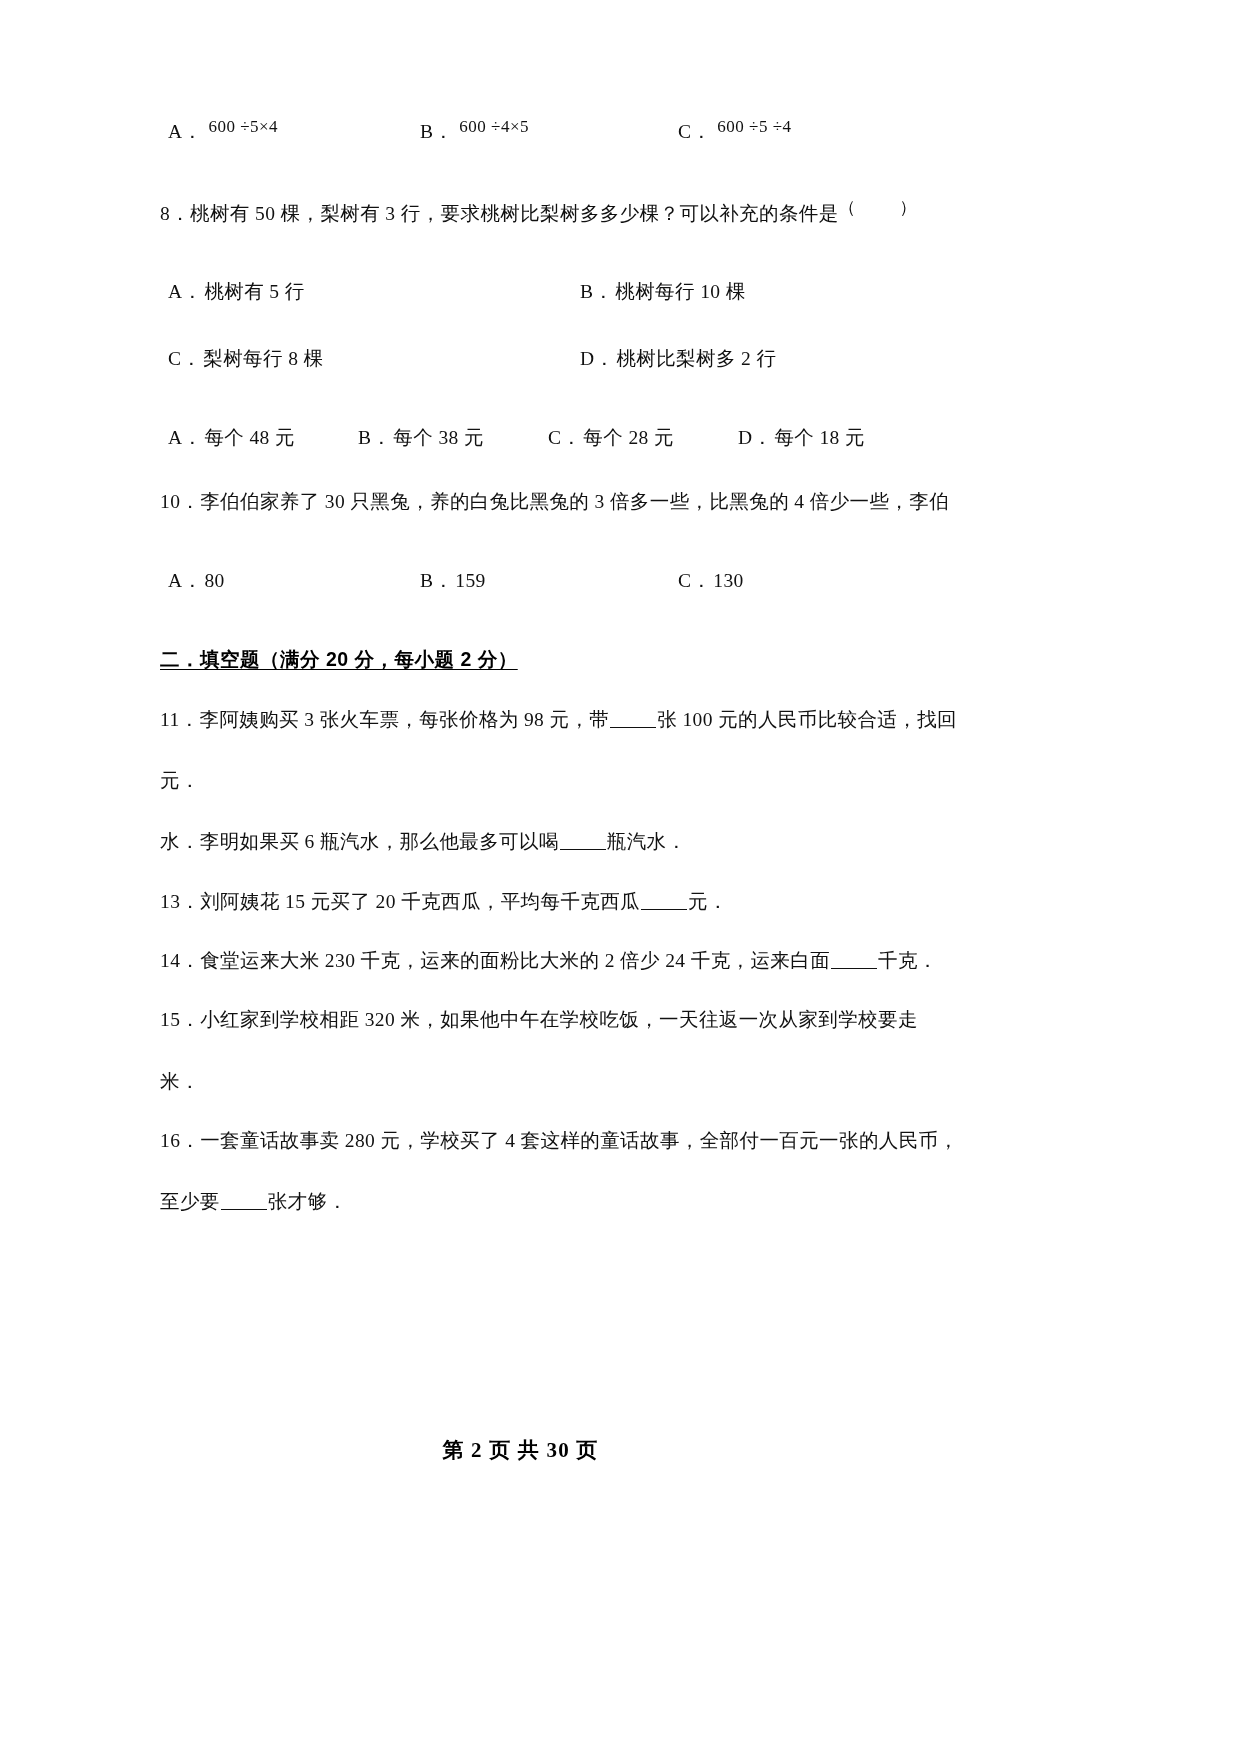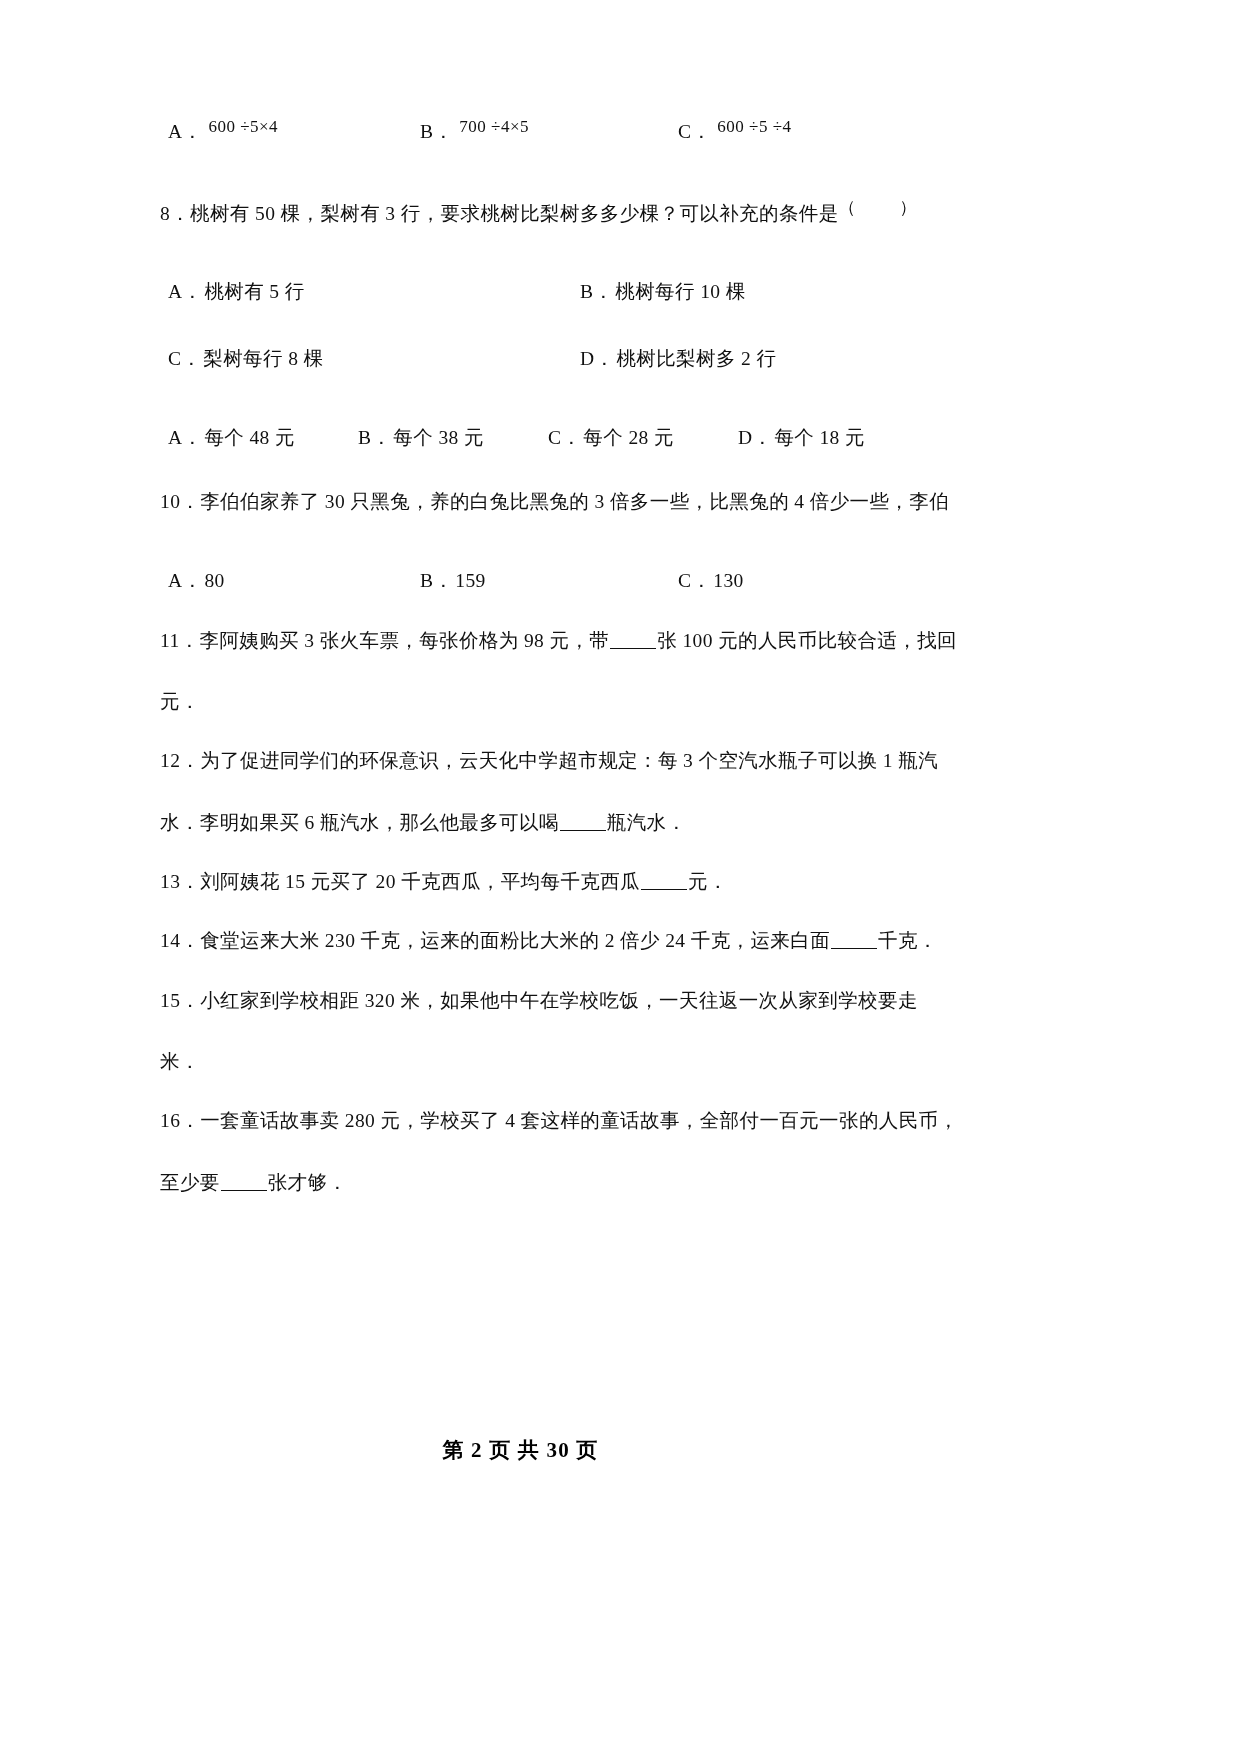--- a/index.html
+++ b/index.html
@@ -126,21 +126,21 @@
 <div class="page">
   <div class="content">
 
     <div class="choice-row s-7">
       <div class="choice" style="width:252px">
         <span class="lbl">A．</span>
         <span class="expr">600 ÷5×4</span>
       </div>
       <div class="choice" style="width:258px">
         <span class="lbl">B．</span>
-        <span class="expr">700 ÷4×5</span>
+        <span class="expr">600 ÷4×5</span>
       </div>
       <div class="choice">
         <span class="lbl">C．</span>
         <span class="expr">600 ÷5 ÷4</span>
       </div>
     </div>
 
     <div class="qline s-8" style="margin-left:-8px">
       <span>8．桃树有 50 棵，梨树有 3 行，要求桃树比梨树多多少棵？可以补充的条件是</span><span class="paren">（<span class="gap"></span>）</span>
     </div>
@@ -197,27 +197,27 @@
       <div class="choice" style="width:258px">
         <span class="lbl">B．</span>
         <span>159</span>
       </div>
       <div class="choice">
         <span class="lbl">C．</span>
         <span>130</span>
       </div>
     </div>
 
+    <div class="section-head s-sec" style="margin-left:-8px">二．填空题（满分 20 分，每小题 2 分）</div>
 
     <div class="qline s-q" style="margin-left:-8px">
       <span>11．李阿姨购买 3 张火车票，每张价格为 98 元，带</span><span class="blank"></span><span>张 100 元的人民币比较合适，找回</span>
     </div>
     <div class="qline" style="margin-left:-8px; margin-top:36px">元．</div>
 
-    <div class="qline s-q" style="margin-left:-8px">12．为了促进同学们的环保意识，云天化中学超市规定：每 3 个空汽水瓶子可以换 1 瓶汽</div>
     <div class="qline" style="margin-left:-8px; margin-top:36px">
       <span>水．李明如果买 6 瓶汽水，那么他最多可以喝</span><span class="blank"></span><span>瓶汽水．</span>
     </div>
 
     <div class="qline s-q" style="margin-left:-8px">
       <span>13．刘阿姨花 15 元买了 20 千克西瓜，平均每千克西瓜</span><span class="blank"></span><span>元．</span>
     </div>
 
     <div class="qline s-q" style="margin-left:-8px">
       <span>14．食堂运来大米 230 千克，运来的面粉比大米的 2 倍少 24 千克，运来白面</span><span class="blank"></span><span>千克．</span>

